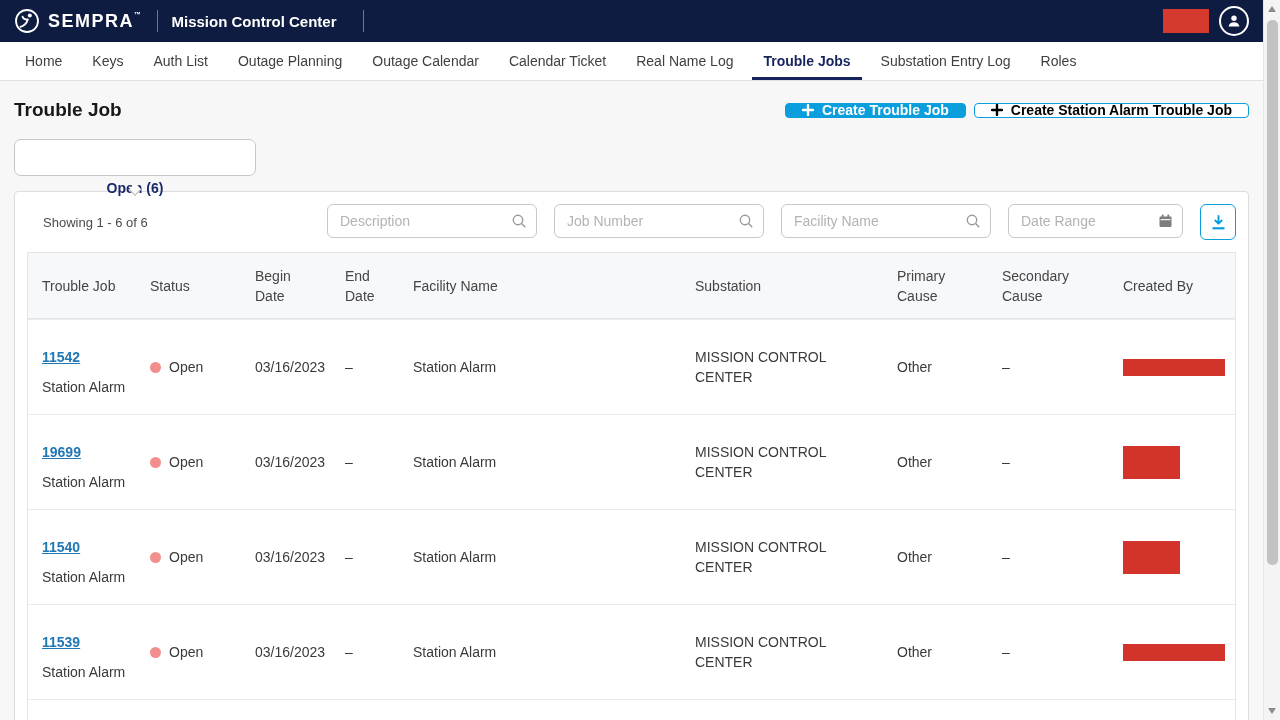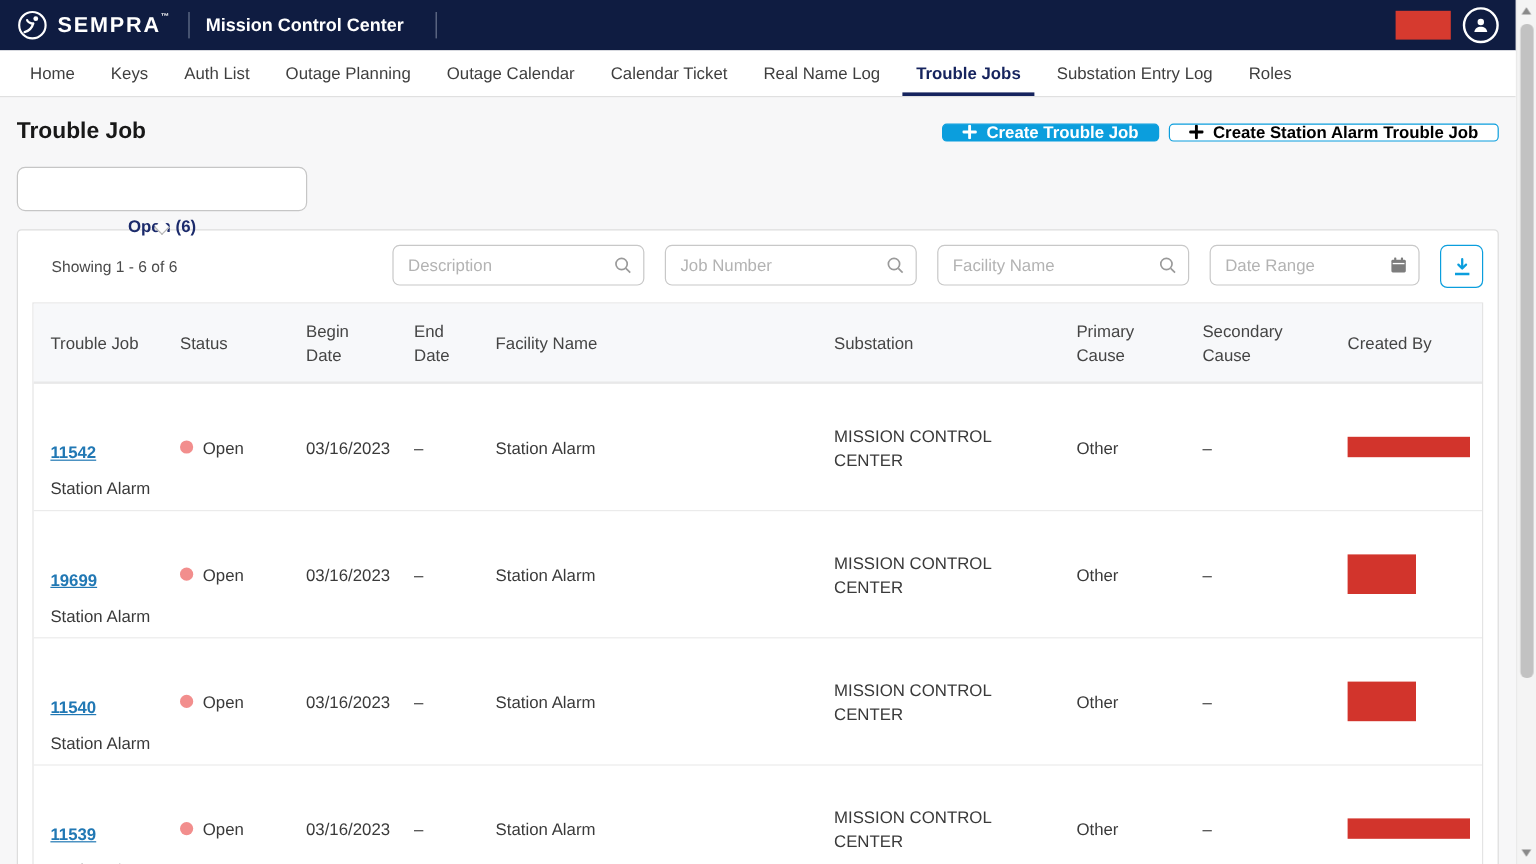--- a/index.html
+++ b/index.html
@@ -72,21 +72,21 @@
   .thead, .trow { display:grid;
     grid-template-columns:108px 105px 90px 68px 282px 202px 105px 121px 129px; }
   .thead { background:#f7f8fa; border-bottom:1px solid #e4e4e4; }
   .th { padding:12px 10px 12px 14px; font-size:14px; color:#454545;
     display:flex; align-items:center; line-height:20px; min-height:65px; }
   .trow { border-top:1px solid #ebebeb; min-height:95px; }
   .trow:first-of-type { border-top:none; }
   .td { padding:8px 10px 8px 14px; font-size:14px; color:#3a3a3a;
     display:flex; align-items:center; line-height:20px; }
   .td-job { flex-direction:column; align-items:flex-start; justify-content:flex-start;
-    padding-top:27px;margin-top:20px; }
+    padding-top:27px; }
   .job-link { color:#2178b4; font-weight:bold; text-decoration:underline;
     font-size:14px; margin-bottom:10px; }
   .job-desc { color:#3a3a3a; }
   .dot { width:11px; height:11px; border-radius:50%; background:#f28e8d;
     display:inline-block; margin-right:8px; flex:none; }
   .redact { background:#d2342c; display:inline-block; }
   .redact.wide { width:102px; height:17px; }
   .redact.narrow { width:57px; height:33px; }
 
   

